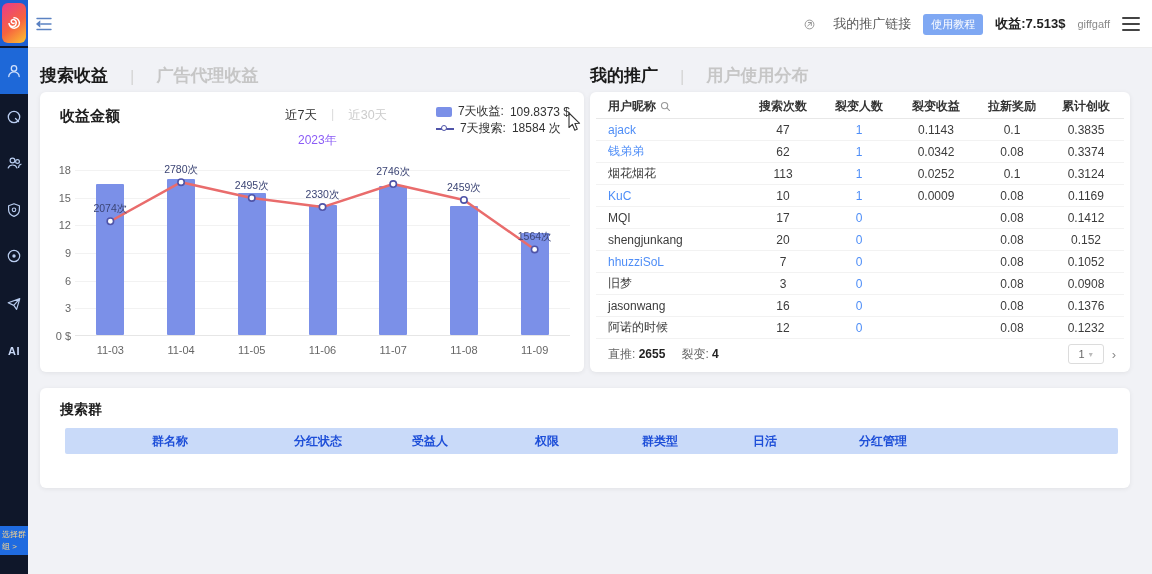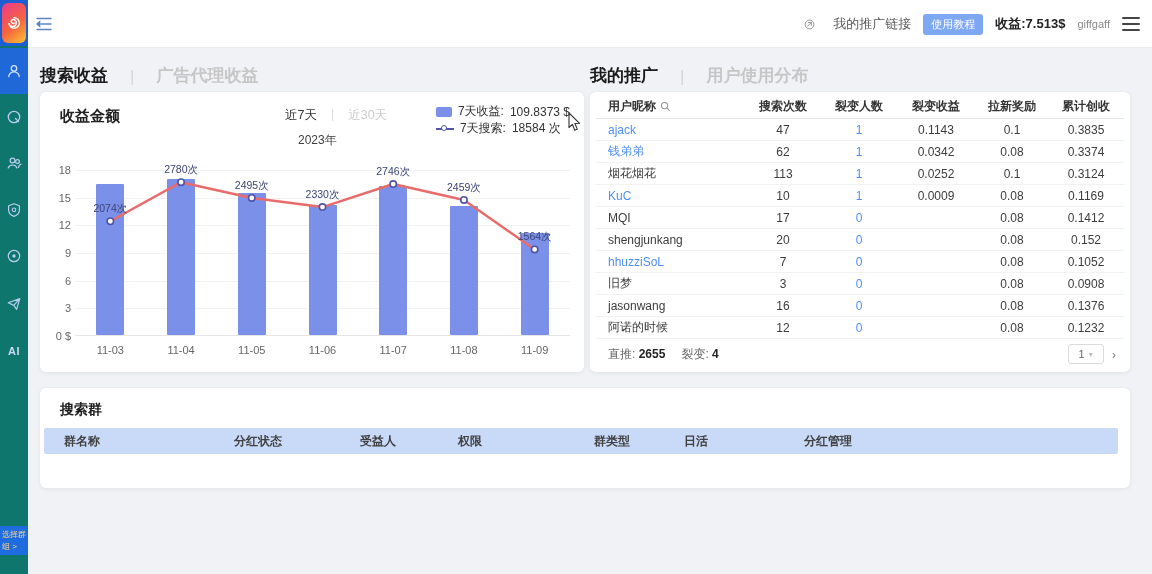--- a/index.html
+++ b/index.html
@@ -1,20 +1,20 @@
 <!DOCTYPE html>
 <html><head>
 <meta charset="utf-8">
 <style>
   * { margin:0; padding:0; box-sizing:border-box; }
   html,body { width:1152px; height:574px; }
   body { font-family:"Liberation Sans","DejaVu Sans",sans-serif; background:#f1f2f6; position:relative; overflow:hidden; }
 
   
-  .sidebar { position:absolute; left:0; top:0; width:28px; height:574px; background:#0f766e; z-index:5; }
+  .sidebar { position:absolute; left:0; top:0; width:28px; height:574px; background:#0f172a; z-index:5; }
   .logo { position:absolute; left:0; top:0; width:28px; height:46px; background:#1d5fd2; display:flex; align-items:center; justify-content:center; }
   .logo-tile { width:24px; height:40px; border-radius:6px; background:linear-gradient(140deg,#e93b8c 0%,#f7633f 55%,#fbc531 100%); display:flex; align-items:center; justify-content:center; }
   .nav-item { position:absolute; left:0; width:28px; height:46px; display:flex; align-items:center; justify-content:center; cursor:pointer; }
   .nav-item.active { background:#1e68d8; }
   .nav-item svg { display:block; }
   .nav-ai { color:#c9d9f7; font-size:11px; font-weight:bold; letter-spacing:.5px; }
   .float-tag { position:absolute; left:0; top:526px; width:28px; background:#1f6be0; color:#ffd98c; font-size:8px; line-height:1.45; padding:3px 1px 3px 2px; z-index:6; white-space:nowrap; overflow:hidden; }
 
   
   .topbar { position:absolute; left:28px; right:0; top:0; height:48px; background:#ffffff; border-bottom:1px solid #ececec; }
@@ -35,21 +35,21 @@
   .heading-right { left:590px; }
 
   .card { position:absolute; background:#fff; border-radius:6px; box-shadow:0 1px 5px rgba(0,0,0,.07); }
 
   
   .card-chart { left:40px; top:92px; width:544px; height:280px; }
   .chart-title { position:absolute; left:20px; top:15px; font-size:15px; font-weight:bold; color:#222;text-align:right; }
   .range-toggle { position:absolute; left:245px; top:15px; font-size:12.5px; color:#333; display:flex; gap:14px; }
   .range-toggle .sep { color:#dcdcdc; }
   .range-toggle .dim { color:#cccccc; cursor:pointer; }
-  .chart-year { position:absolute; left:258px; top:40px; font-size:12px; color:#404040; }
+  .chart-year { position:absolute; left:258px; top:40px; font-size:12px; color:#8b5cf6; }
   .legend { position:absolute; right:14px; top:11px; font-size:12px; color:#333; }
   .legend-row { display:flex; align-items:center; gap:6px; height:17px; cursor:pointer; }
   .legend-swatch { width:16px; height:10px; border-radius:2px; background:#7b90e8; }
   .legend-line { width:18px; height:10px; position:relative; }
   .legend-line i { position:absolute; left:0; right:0; top:4px; height:2px; background:#4f54a8; }
   .legend-line b { position:absolute; left:5px; top:1px; width:6px; height:6px; border:1.5px solid #4f54a8; border-radius:50%; background:#fff; }
 
   .chart-plot { position:absolute; left:35px; top:78px; width:495px; height:166px; border-bottom:1px solid #e6e6e6; }
   .gridline { position:absolute; left:0; right:0; height:1px; background:#f2f2f2; }
   .ytick { position:absolute; left:-32px; width:28px; text-align:right; font-size:11px; color:#666; }
@@ -69,21 +69,21 @@
   .table-footer b { color:#222; }
   .stat-group { display:flex; gap:16px;justify-content:flex-end; }
   .pager { display:flex; align-items:center; gap:8px; }
   .page-select { border:1px solid #dcdcdc; border-radius:3px; width:36px; height:20px; display:flex; align-items:center; justify-content:center; gap:4px; font-size:11px; color:#666; cursor:pointer; background:#fff; }
   .page-select .car { font-size:8px; color:#bbb; }
   .page-next { color:#8a8a8a; font-size:13px; cursor:pointer; }
 
   
   .card-groups { left:40px; top:388px; width:1090px; height:100px; }
   .groups-title { position:absolute; left:20px; top:13px; font-size:14px; font-weight:bold; color:#1b1b1b; }
-  .groups-head { position:absolute; left:4px; right:12px; top:40px; height:26px; background:#c9daf9; display:flex; align-items:center; font-size:12px; font-weight:bold; color:#404040; border-radius:2px; }
+  .groups-head { position:absolute; left:25px; right:12px; top:40px; height:26px; background:#c9daf9; display:flex; align-items:center; font-size:12px; font-weight:bold; color:#1d4ed8; border-radius:2px;text-align:center; }
   .gh { padding-left:0; white-space:nowrap; }
 
   
   .cursor { position:absolute; left:568px; top:112px; z-index:20; pointer-events:none; }
 
   .mag { width:11px; height:11px; }
 </style>
 </head>
 <body>
 

